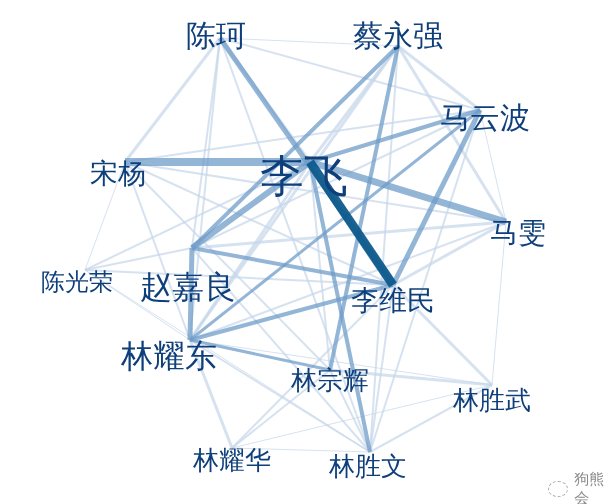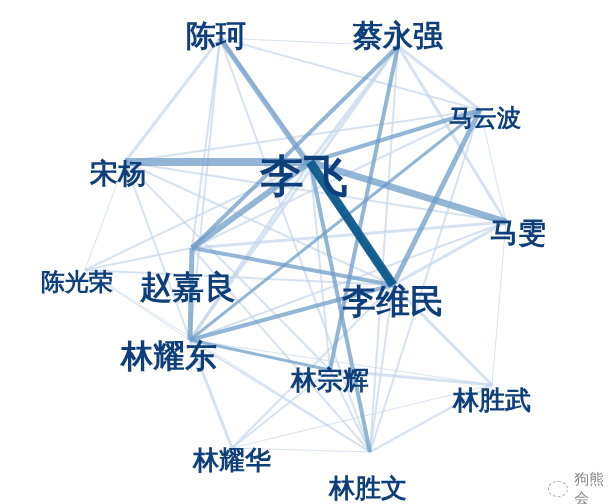--- a/index.html
+++ b/index.html
@@ -1,18 +1,18 @@
 <!DOCTYPE html>
 <html><head>
 <meta charset="utf-8">
 <style>
   html,body{margin:0;padding:0;background:#ffffff;}
   body{width:615px;height:504px;overflow:hidden;position:relative;font-family:"DejaVu Sans","Liberation Sans",sans-serif;}
   #graph{position:absolute;left:0;top:0;}
-  .lbl{position:absolute;color:#0e3f7a;font-weight:bold;white-space:nowrap;transform:translate(-50%,-50%);line-height:1;}
+  .lbl{position:absolute;color:#0e3f7a;font-weight:normal;white-space:nowrap;transform:translate(-50%,-50%);line-height:1;}
   .wm{position:absolute;left:548px;top:470px;color:#8a8a8a;font-size:15px;display:flex;align-items:center;gap:6px;}
   .wm-icon{width:20px;height:14px;border:1px dashed #aaa;border-radius:50%;}
 </style>
 </head>
 <body>
 
 <svg id="graph" width="615" height="504" xmlns="http://www.w3.org/2000/svg">
   <g id="edges">
       <line x1="398" y1="46" x2="506" y2="222" stroke="#c5d5ea" stroke-width="3" stroke-opacity="0.7"></line>
       <line x1="192" y1="248" x2="506" y2="222" stroke="#c5d5ea" stroke-width="3" stroke-opacity="0.7"></line>
@@ -73,30 +73,30 @@
       <line x1="190" y1="340" x2="393" y2="285" stroke="#6f9cc8" stroke-width="4" stroke-opacity="0.75"></line>
       <line x1="190" y1="340" x2="330" y2="370" stroke="#6f9cc8" stroke-width="3" stroke-opacity="0.75"></line>
       <line x1="310" y1="162" x2="370" y2="452" stroke="#6f9cc8" stroke-width="4" stroke-opacity="0.75"></line>
       <line x1="310" y1="162" x2="393" y2="285" stroke="#0d5a8c" stroke-width="9" stroke-opacity="0.95"></line>
     </g>
 </svg>
 
 <div id="labels">
     <div class="lbl" style="left: 216px; top: 36px; font-size: 30px;">陈珂</div>
     <div class="lbl" style="left: 398px; top: 36px; font-size: 30px;">蔡永强</div>
-    <div class="lbl" style="left: 485px; top: 118px; font-size: 24px;">马云波</div>
+    <div class="lbl" style="left: 485px; top: 118px; font-size: 30px;">马云波</div>
     <div class="lbl" style="left: 118px; top: 174px; font-size: 28px;">宋杨</div>
     <div class="lbl" style="left: 292px; top: 176px; font-size: 44px; margin-left: 12px;">李飞</div>
     <div class="lbl" style="left: 518px; top: 233px; font-size: 28px;">马雯</div>
     <div class="lbl" style="left: 188px; top: 263px; font-size: 32px; margin-top: 24px;">赵嘉良</div>
     <div class="lbl" style="left: 77px; top: 282px; font-size: 24px;">陈光荣</div>
-    <div class="lbl" style="left: 393px; top: 301px; font-size: 34px;">李维民</div>
+    <div class="lbl" style="left: 393px; top: 301px; font-size: 28px;">李维民</div>
     <div class="lbl" style="left: 169px; top: 356px; font-size: 32px;">林耀东</div>
     <div class="lbl" style="left: 330px; top: 380px; font-size: 26px;">林宗辉</div>
     <div class="lbl" style="left: 492px; top: 400px; font-size: 26px;">林胜武</div>
     <div class="lbl" style="left: 232px; top: 460px; font-size: 26px;">林耀华</div>
-    <div class="lbl" style="left: 368px; top: 466px; font-size: 26px; margin-top: 22px;">林胜文</div>
+    <div class="lbl" style="left: 368px; top: 466px; font-size: 26px;">林胜文</div>
   </div>
 
 <div class="wm">
   <span class="wm-icon"></span>
   <span>狗熊会</span>
 </div>
 
 </body></html>

